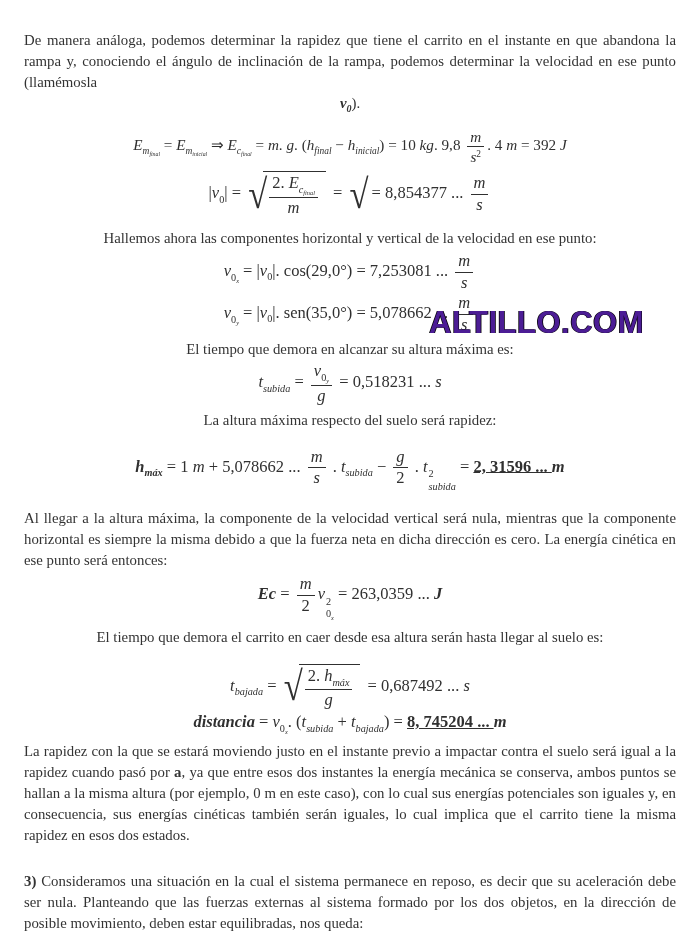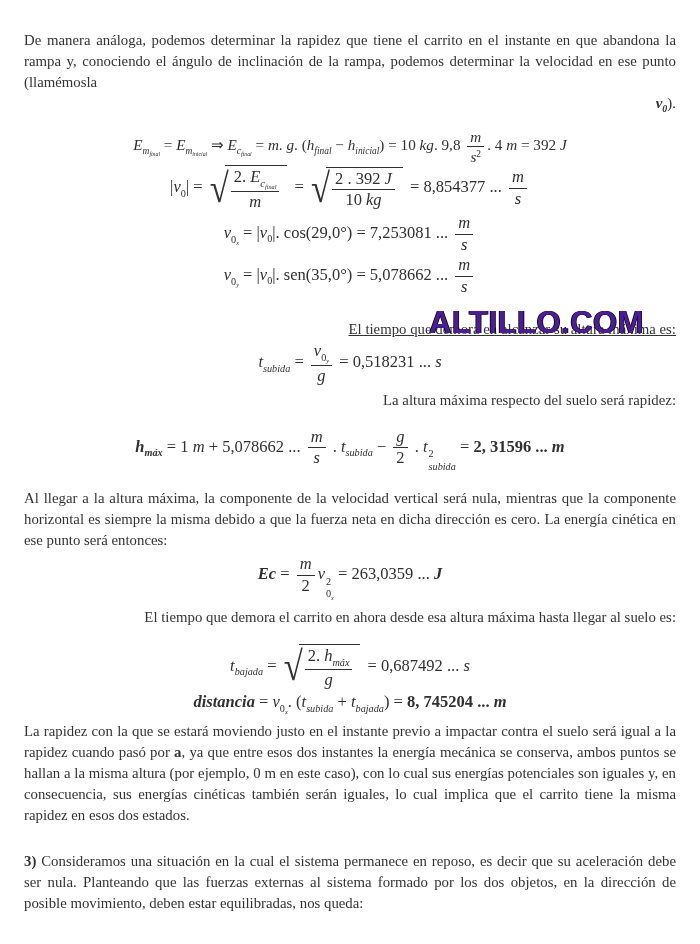--- a/index.html
+++ b/index.html
@@ -12,38 +12,38 @@
     font-family:"Liberation Serif",serif;
     color:#333333;
     overflow:hidden;
   }
   p.para{
     margin:0;
     font-size:14.8px;
     line-height:21px;
     text-align:justify;
   }
-  p.para.single{text-align:right;}
+  p.para.single{text-align:center;}
   .seg-n{}
   .seg-b{font-weight:bold;}
   .seg-bi{font-weight:bold;font-style:italic;}
   sub.seg-bi{font-weight:bold;font-style:italic;}
   sub{font-size:0.68em;}
   .formula{
     text-align:center;
     font-size:16.5px;
     color:#303030;
     white-space:nowrap;
     line-height:1.25;
   }
   .fsmall{font-size:15.2px;}
   
   .mr{font-style:normal;}
   .mi{font-style:italic;}
-  .mb{font-weight:bold;font-style:normal;}
+  .mb{font-weight:bold;font-style:normal;text-decoration:underline;}
   .mbi{font-weight:bold;font-style:italic;}
   .msub{font-size:0.62em;vertical-align:-0.45em;}
   .msub .msub{vertical-align:-0.35em;}
   .msup{font-size:0.62em;vertical-align:0.55em;}
   .mfrac{
     display:inline-flex;flex-direction:column;
     vertical-align:middle;text-align:center;
     margin:0 3px;line-height:1.12;
   }
   .mnum{display:block;padding:0 3px 1px 3px;border-bottom:1.4px solid #303030;}
@@ -77,52 +77,47 @@
 <div class="page">
   <div class="watermark">ALTILLO.COM</div>
 
   <p class="para"><span class="seg-n">De manera análoga, podemos determinar la rapidez que tiene el carrito en el instante en que abandona la rampa y, conociendo el ángulo de inclinación de la rampa, podemos determinar la velocidad en ese punto (llamémosla</span></p>
   <p class="para single" style="margin-top:0;"><span class="seg-bi">v</span><sub class="seg-bi">0</sub><span class="seg-n">).</span></p>
 
   <div class="formula fsmall" style="margin-top:9px;"><span class="mi">E</span><span class="msub"><span class="mi">m</span><span class="msub"><span class="mi">final</span></span></span><span class="mr"> = </span><span class="mi">E</span><span class="msub"><span class="mi">m</span><span class="msub"><span class="mi">inicial</span></span></span><span class="mr"> ⇒ </span><span class="mi">E</span><span class="msub"><span class="mi">c</span><span class="msub"><span class="mi">final</span></span></span><span class="mr"> = </span><span class="mi">m</span><span class="mr">. </span><span class="mi">g</span><span class="mr">. (</span><span class="mi">h</span><span class="msub"><span class="mi">final</span></span><span class="mr"> − </span><span class="mi">h</span><span class="msub"><span class="mi">inicial</span></span><span class="mr">) = 10 </span><span class="mi">kg</span><span class="mr">. 9,8 </span><span class="mfrac">
         <span class="mnum"><span class="mi">m</span></span>
         <span class="mden"><span class="mi">s</span><span class="msup"><span class="mr">2</span></span></span>
       </span><span class="mr">. 4 </span><span class="mi">m</span><span class="mr"> = 392 </span><span class="mi">J</span></div>
-  <div class="formula" style=""><span class="mr">|</span><span class="mi">v</span><span class="msub"><span class="mr">0</span></span><span class="mr">| = </span><span class="msqrt">
+  <div class="formula" style="margin-top:6px;"><span class="mr">|</span><span class="mi">v</span><span class="msub"><span class="mr">0</span></span><span class="mr">| = </span><span class="msqrt">
         <span class="rad">√</span>
         <span class="mrootc">
           <span class="mfrac">
             <span class="mnum"><span class="mr">2. </span><span class="mi">E</span><span class="msub"><span class="mi">c</span><span class="msub"><span class="mi">final</span></span></span></span>
             <span class="mden"><span class="mi">m</span></span>
           </span>
         </span>
       </span><span class="mr"> = </span><span class="msqrt">
         <span class="rad">√</span>
-        <span class="mrootc">
-          <span class="mfrac">
-            <span class="mnum"><span class="mr">2 . 392 </span><span class="mi">J</span></span>
-            <span class="mden"><span class="mr">10 </span><span class="mi">kg</span></span>
-          </span>
-        </span>
       </span><span class="mr"> = 8,854377 ... </span><span class="mfrac">
         <span class="mnum"><span class="mi">m</span></span>
         <span class="mden"><span class="mi">s</span></span>
       </span></div>
 
+  <p class="para single" style="margin-top:11px;"><span class="seg-n">Hallemos ahora las componentes horizontal y vertical de la velocidad en ese punto:</span></p>
 
   <div class="formula" style="margin-top:3px;"><span class="mi">v</span><span class="msub"><span class="mr">0</span><span class="msub"><span class="mi">x</span></span></span><span class="mr"> = |</span><span class="mi">v</span><span class="msub"><span class="mr">0</span></span><span class="mr">|. cos(29,0°) = 7,253081 ... </span><span class="mfrac">
         <span class="mnum"><span class="mi">m</span></span>
         <span class="mden"><span class="mi">s</span></span>
       </span></div>
   <div class="formula" style="margin-top:2px;"><span class="mi">v</span><span class="msub"><span class="mr">0</span><span class="msub"><span class="mi">y</span></span></span><span class="mr"> = |</span><span class="mi">v</span><span class="msub"><span class="mr">0</span></span><span class="mr">|. sen(35,0°) = 5,078662 ... </span><span class="mfrac">
         <span class="mnum"><span class="mi">m</span></span>
         <span class="mden"><span class="mi">s</span></span>
       </span></div>
 
-  <p class="para single" style="margin-top:23px;text-decoration:underline;"><span class="seg-n">El tiempo que demora en alcanzar su altura máxima es:</span></p>
+  <p class="para single" style="margin-top:5px;"><span class="seg-n">El tiempo que demora en alcanzar su altura máxima es:</span></p>
   <div class="formula" style="margin-top:2px;"><span class="mi">t</span><span class="msub"><span class="mi">subida</span></span><span class="mr"> = </span><span class="mfrac">
         <span class="mnum"><span class="mi">v</span><span class="msub"><span class="mr">0</span><span class="msub"><span class="mi">y</span></span></span></span>
         <span class="mden"><span class="mi">g</span></span>
       </span><span class="mr"> = 0,518231 ... </span><span class="mi">s</span></div>
 
   <p class="para single" style="margin-top:4px;"><span class="seg-n">La altura máxima respecto del suelo será rapidez:</span></p>
   <div class="formula" style="margin-top:17px;"><span class="mbi">h</span><span class="msub"><span class="mbi">máx</span></span><span class="mr"> = 1 </span><span class="mi">m</span><span class="mr"> + 5,078662 ... </span><span class="mfrac">
         <span class="mnum"><span class="mi">m</span></span>
         <span class="mden"><span class="mi">s</span></span>
       </span><span class="mr"> . </span><span class="mi">t</span><span class="msub"><span class="mi">subida</span></span><span class="mr"> − </span><span class="mfrac">
@@ -135,21 +130,21 @@
 
   <p class="para" style="margin-top:15px;"><span class="seg-n">Al llegar a la altura máxima, la componente de la velocidad vertical será nula, mientras que la componente horizontal es siempre la misma debido a que la fuerza neta en dicha dirección es cero. La energía cinética en ese punto será entonces:</span></p>
   <div class="formula" style="margin-top:4px;"><span class="mbi">Ec</span><span class="mr"> = </span><span class="mfrac">
         <span class="mnum"><span class="mi">m</span></span>
         <span class="mden"><span class="mr">2</span></span>
       </span><span class="mi">v</span><span class="mss">
         <span class="msups"><span class="mr">2</span></span>
         <span class="msubs"><span class="mr">0</span><span class="msub"><span class="mi">x</span></span></span>
       </span><span class="mr"> = 263,0359 ... </span><span class="mbi">J</span></div>
 
-  <p class="para single" style="margin-top:5px;"><span class="seg-n">El tiempo que demora el carrito en ahora desde esa altura máxima hasta llegar al suelo es:</span></p>
+  <p class="para single" style="margin-top:5px;"><span class="seg-n">El tiempo que demora el carrito en caer desde esa altura serán hasta llegar al suelo es:</span></p>
   <div class="formula" style="margin-top:16px;"><span class="mi">t</span><span class="msub"><span class="mi">bajada</span></span><span class="mr"> = </span><span class="msqrt">
         <span class="rad">√</span>
         <span class="mrootc">
           <span class="mfrac">
             <span class="mnum"><span class="mr">2. </span><span class="mi">h</span><span class="msub"><span class="mi">máx</span></span></span>
             <span class="mden"><span class="mi">g</span></span>
           </span>
         </span>
       </span><span class="mr"> = 0,687492 ... </span><span class="mi">s</span></div>
 

